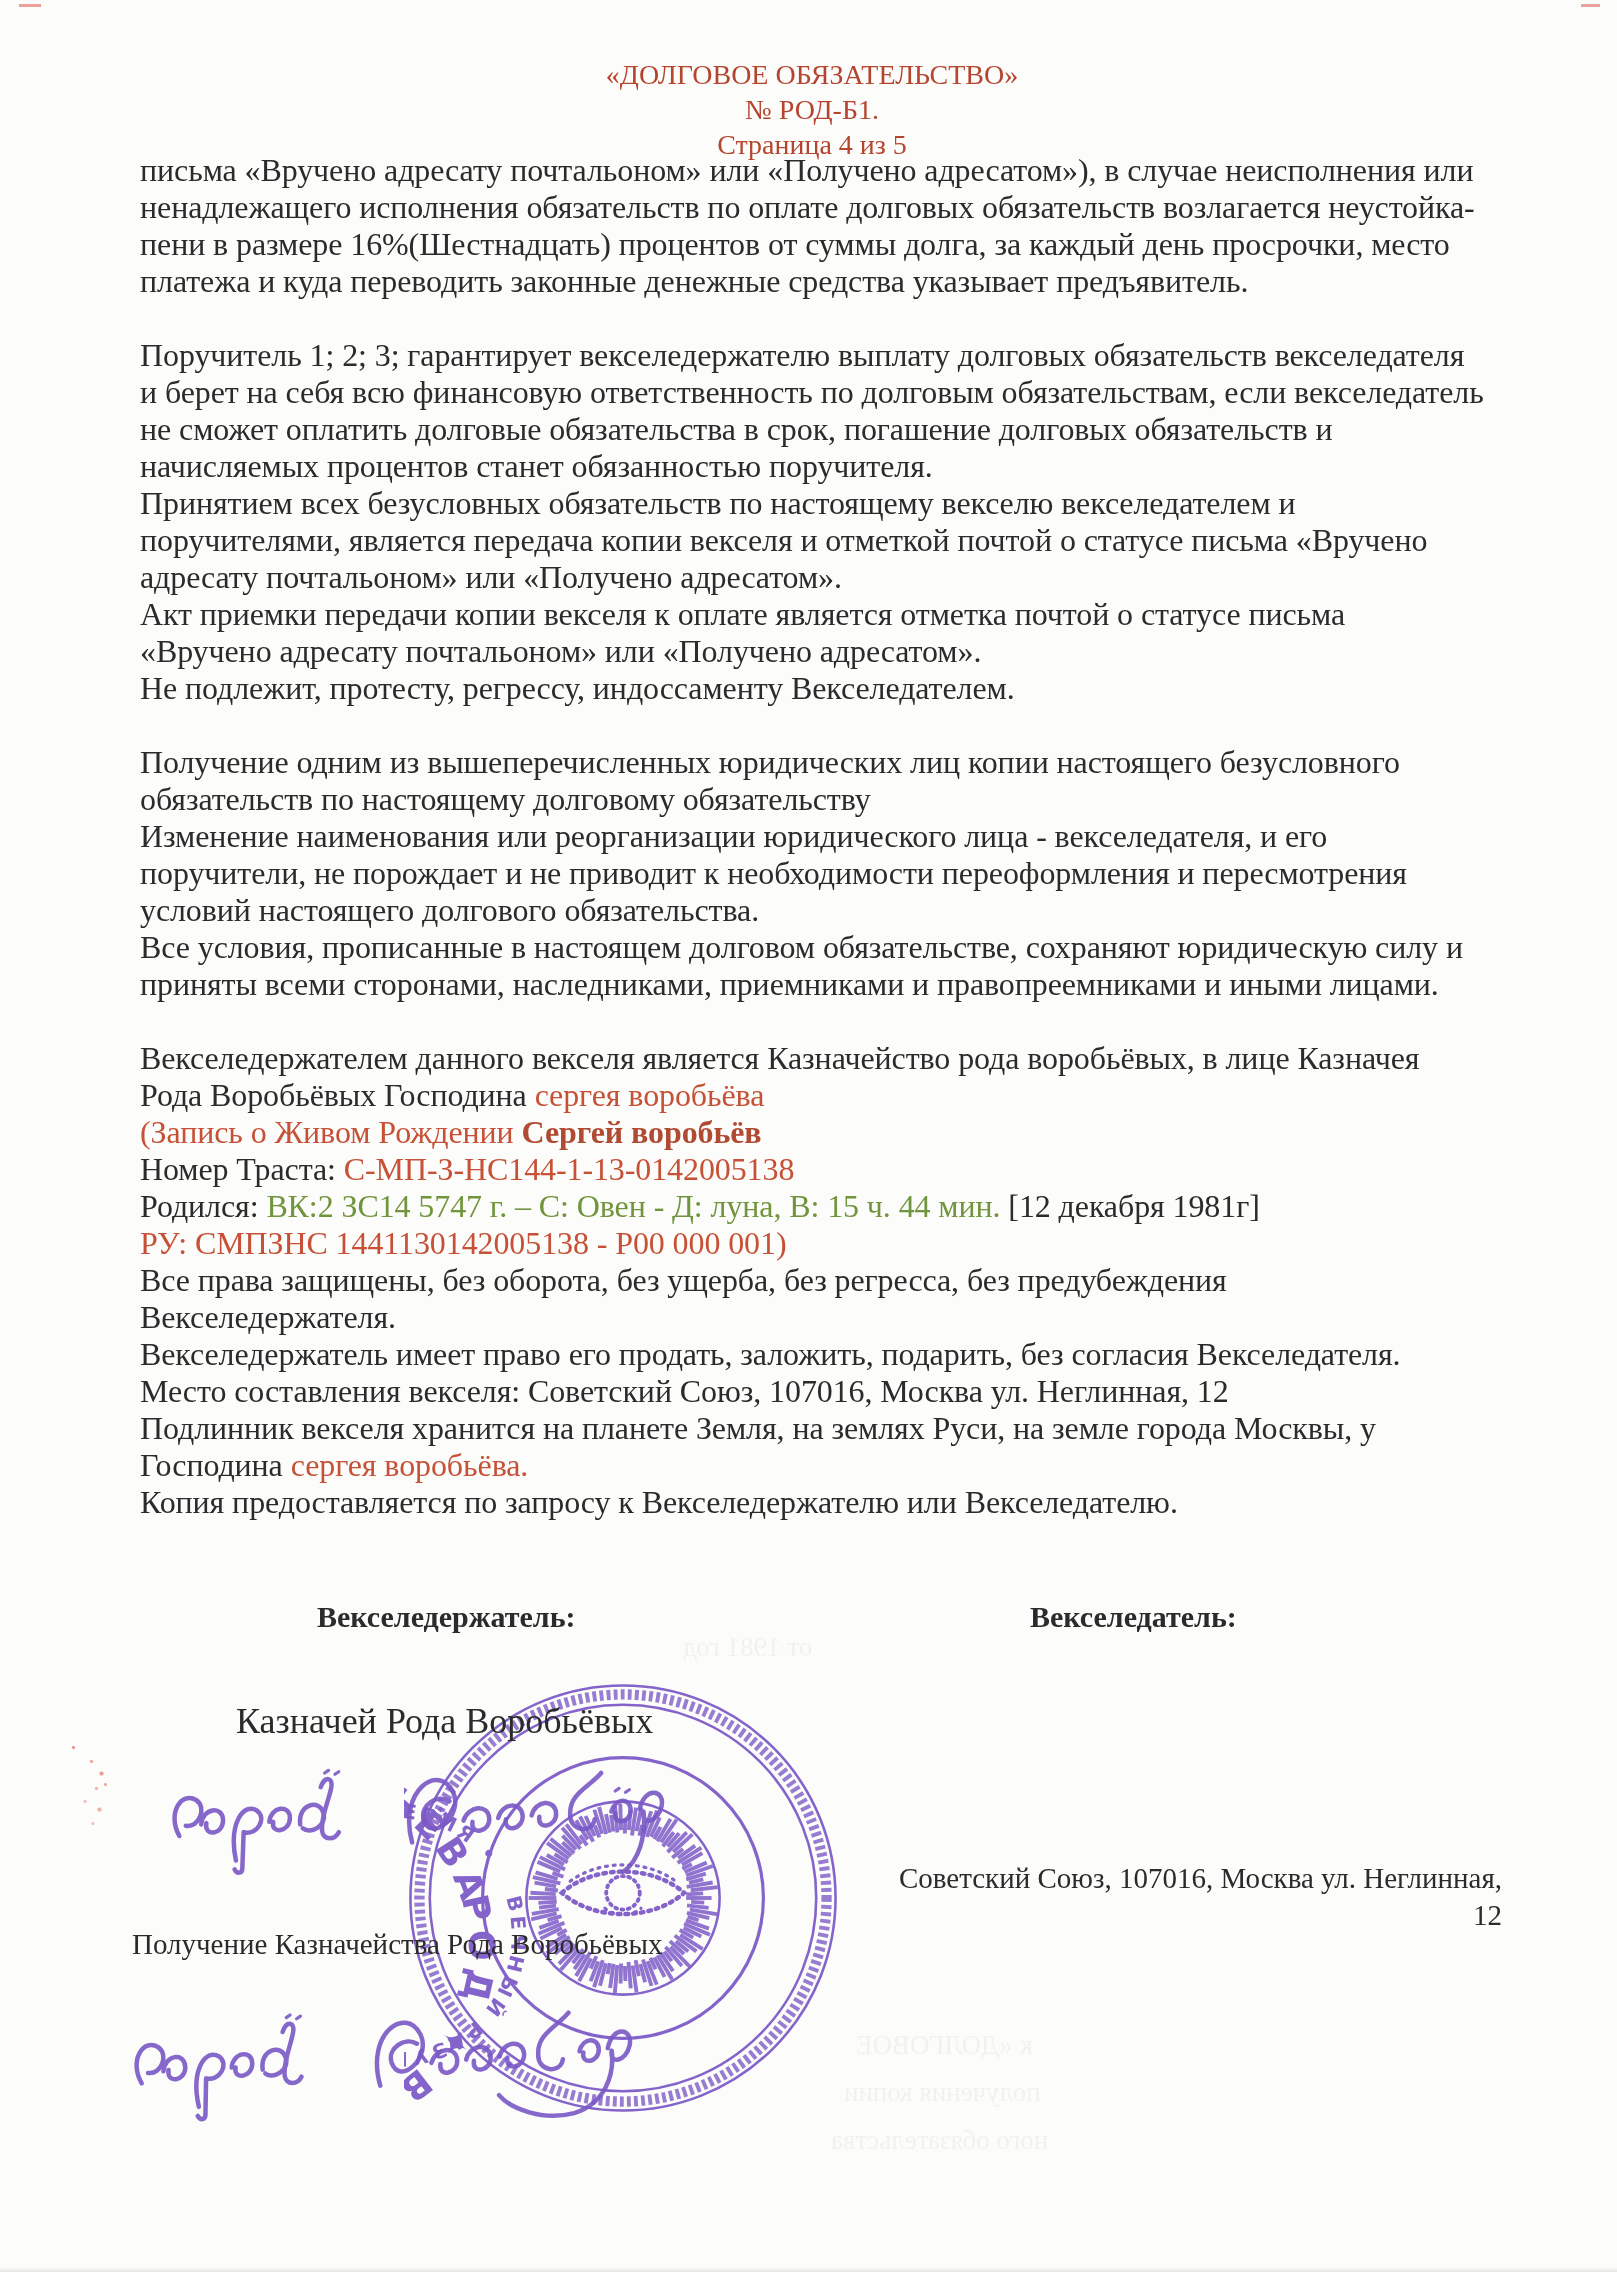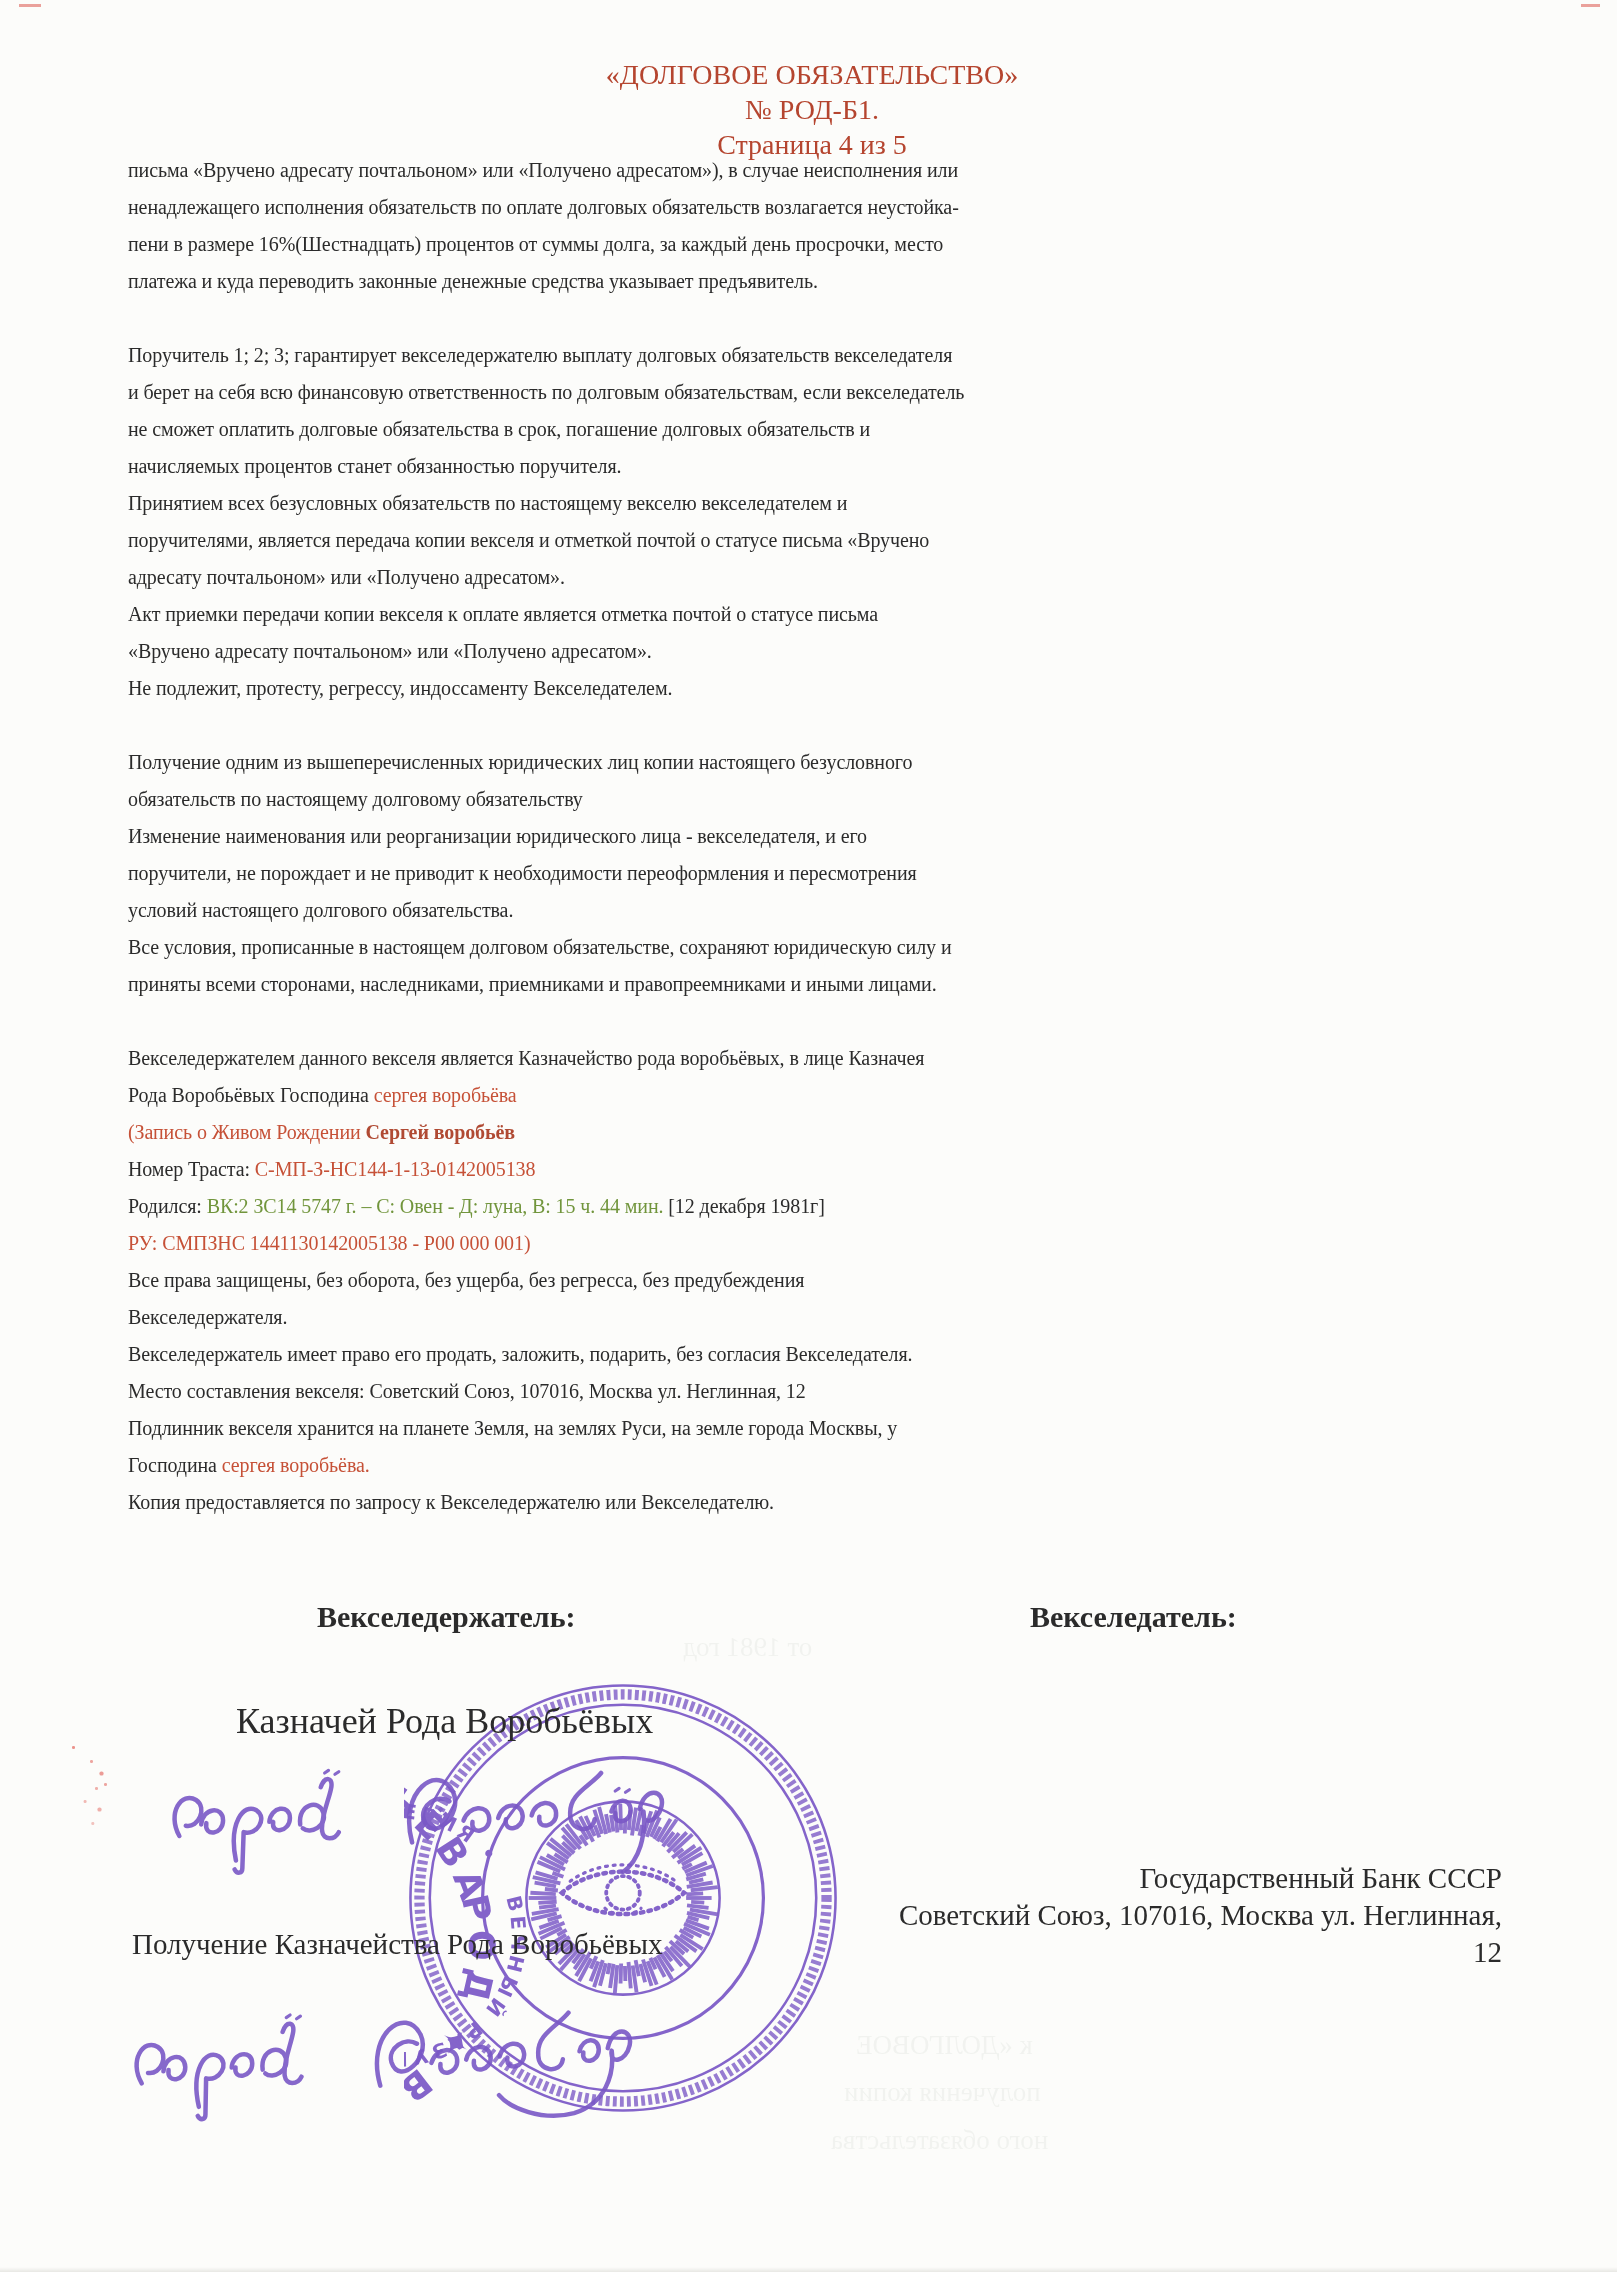--- a/index.html
+++ b/index.html
@@ -14,22 +14,22 @@
   }
   
   .doc-header{
     position:absolute;top:57px;left:126px;width:1372px;
     text-align:center;
     color:var(--header-red,#b5452f);
     font-weight:400;font-size:28px;line-height:35px;
   }
   
   #body-text{
-    position:absolute;top:152px;left:128px;width:1378px;
-    font-size:20px;letter-spacing:-0.1px;
+    position:absolute;top:152px;left:140px;width:1378px;
+    font-size:32px;letter-spacing:-0.1px;
   }
   .tline{height:37px;line-height:37px;white-space:nowrap;}
   .seg-black{color:var(--text,#2b2b2b);}
   .seg-red{color:var(--accent-red,#c65137);}
   .seg-red-bold{color:var(--accent-red-dark,#b04a33);font-weight:700;}
   .seg-green{color:var(--accent-green,#71953c);margin-top:44px;}
   
   .sig-label{position:absolute;font-weight:700;font-size:30px;white-space:nowrap;}
   #holder-label{left:317px;top:1600px;}
   #drawer-label{left:1030px;top:1600px;}
@@ -114,21 +114,20 @@
       <div class="tline"><span class="seg-black">Господина </span><span class="seg-red">сергея воробьёва.</span></div>
       <div class="tline"><span class="seg-black">Копия предоставляется по запросу к Векселедержателю или Векселедателю.</span></div>
     </div>
 
   <div class="sig-label" id="holder-label">Векселедержатель:</div>
   <div class="sig-label" id="drawer-label">Векселедатель:</div>
   <div id="treasurer-title">Казначей Рода Воробьёвых</div>
   <div id="secretary-title">Получение Казначейства Рода Воробьёвых</div>
 
   <div id="bank-block">
-    <div>Государственный Банк СССР</div>
     <div>Советский Союз, 107016, Москва ул. Неглинная,</div>
     <div>12</div>
   </div>
 
   <svg id="stamp" width="438" height="438" viewBox="0 0 680 680">
     <g fill="none" stroke="var(--ink,#7a58c6)">
       <circle cx="340" cy="340" r="330" stroke-width="4"></circle>
       <circle cx="340" cy="340" r="316" stroke-width="16" stroke-dasharray="6 5" opacity="0.85"></circle>
       <circle cx="340" cy="340" r="300" stroke-width="4"></circle>
       <circle cx="340" cy="340" r="218" stroke-width="5"></circle>

